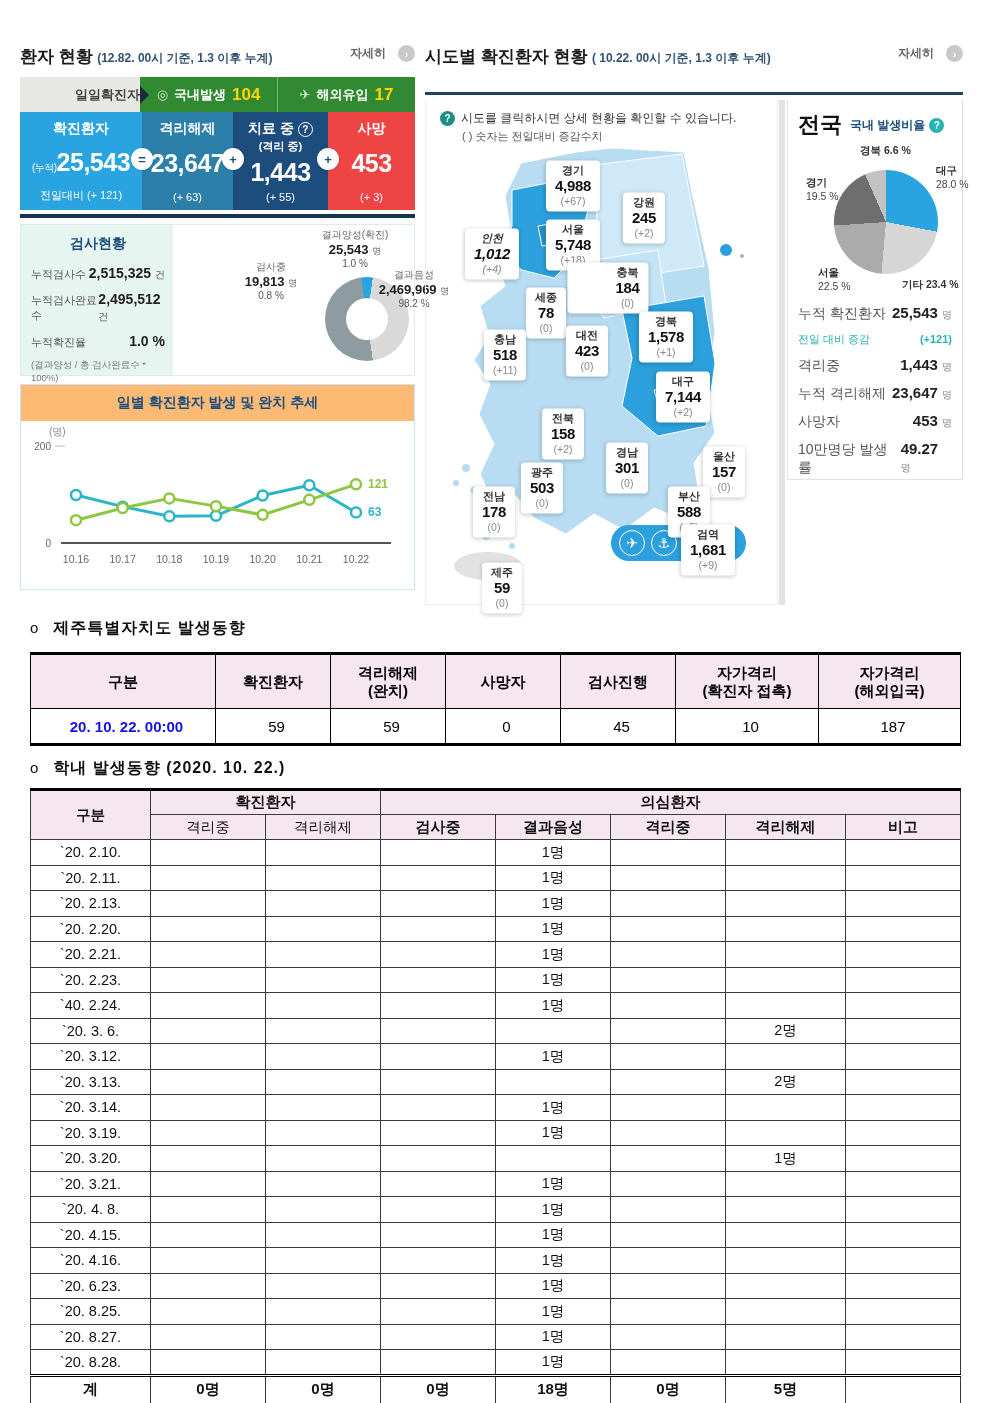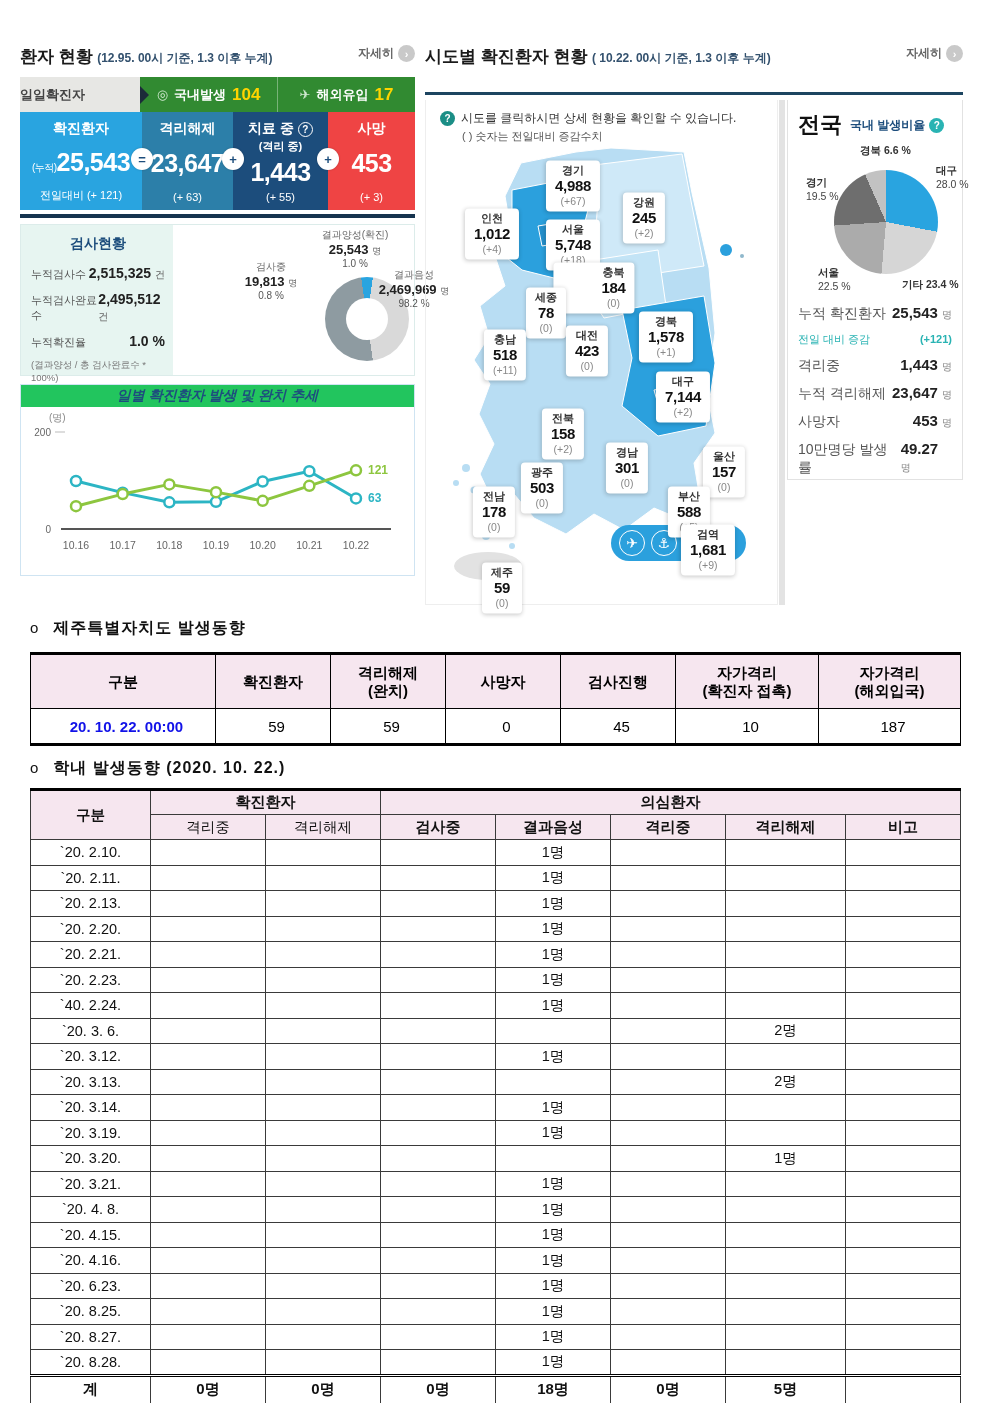--- a/index.html
+++ b/index.html
@@ -1,30 +1,30 @@
 <!DOCTYPE html>
 <html><head>
 <meta charset="utf-8">
 <style>
   * { margin:0; padding:0; box-sizing:border-box; }
   body { background:#fff; font-family:"Liberation Sans","DejaVu Sans",sans-serif; }
   .page { position:relative; width:992px; height:1403px; background:#fff; overflow:hidden; }
 
   
-  .more { position:absolute; top:0; right:0; font-size:12px; color:#666; font-weight:bold; display:flex; align-items:center; gap:4px; cursor:pointer; }
+  .more { position:absolute; top:0; right:0; font-size:12px; color:#666; font-weight:bold; display:flex; align-items:center; gap:12px; cursor:pointer; }
   .more .circ { width:17px; height:17px; border-radius:50%; background:#c9c9c9; color:#fff; font-size:11px; display:flex; align-items:center; justify-content:center; }
   .qmark { display:inline-flex; width:15px; height:15px; border-radius:50%; background:#1b8e86; color:#fff; font-size:10px; align-items:center; justify-content:center; font-weight:bold; }
 
   
   .patient-panel { position:absolute; left:20px; top:45px; width:395px; }
   .panel-title-row { position:relative; height:32px; }
   .panel-title { font-size:17px; font-weight:bold; color:#1a1a1a; display:inline; }
   .panel-subtitle { font-size:12px; color:#33516e; font-weight:bold; }
   .tabbar { display:flex; height:35px; }
-  .tab-daily { width:120px; background:#e7e7e4; color:#444; font-size:13px; font-weight:bold; display:flex; align-items:center; justify-content:flex-start; position:relative; cursor:pointer; }
+  .tab-daily { width:120px; background:#e7e7e4; color:#444; font-size:13px; font-weight:bold; display:flex; align-items:center; justify-content:flex-end; position:relative; cursor:pointer; }
   .tab-arrow { position:absolute; right:-9px; top:50%; transform:translateY(-50%); width:0; height:0; border-top:9px solid transparent; border-bottom:9px solid transparent; border-left:9px solid #1c2b39; z-index:2; }
   .tab-green { flex:1; background:#318a31; display:flex; }
   .tab-green .half { flex:1; display:flex; align-items:center; justify-content:center; gap:6px; color:#fff; font-size:13px; font-weight:bold; }
   .tab-green .half + .half { border-left:1px solid rgba(255,255,255,.35); }
   .tab-green .num { color:#ffd400; font-size:17px; font-weight:bold; }
   .tab-green .g-icon { font-size:13px; color:#cfe8cf; }
 
   .cards { display:flex; height:98px; position:relative; }
   .card { color:#fff; text-align:center; display:flex; flex-direction:column; justify-content:space-between; padding:8px 2px 7px; }
   .card .c-label { font-size:14px; font-weight:bold; line-height:1.15; }
@@ -52,21 +52,21 @@
   .donut { position:absolute; left:108px; top:52px; width:84px; height:84px; border-radius:50%; }
   .donut::after { content:""; position:absolute; left:21px; top:21px; width:42px; height:42px; border-radius:50%; background:#fff; }
   .dlabel { position:absolute; text-align:center; line-height:1.25; }
   .dlabel .l1 { font-size:10px; color:#666; }
   .dlabel .l2 { font-size:13px; font-weight:bold; color:#222; }
   .dlabel .l2 .unit { font-size:9px; font-weight:normal; color:#666; }
   .dlabel .l3 { font-size:10px; color:#555; }
 
   
   .trendbox { margin-top:8px; border:1px solid #cfe4f2; }
-  .trend-head { height:22px; background:#22c55e; color:#1d4e7d; font-size:14px; font-weight:bold; display:flex; align-items:center; justify-content:center;font-style:italic; }
+  .trend-head { height:36px; background:#fdba74; color:#1d4e7d; font-size:14px; font-weight:bold; display:flex; align-items:center; justify-content:center; }
   .trend-body { position:relative; height:168px; background:#fff; }
   .legend { display:flex; justify-content:center; gap:18px; padding:2px 0 8px; font-size:11px; color:#555; }
   .legend .dot { display:inline-block; width:9px; height:9px; border-radius:50%; background:#fff; border:2.5px solid; vertical-align:-1px; margin-right:4px; }
 
   
   .region-head { position:absolute; left:425px; top:45px; width:538px; height:50px; }
   .region-underline { position:absolute; left:0; bottom:0; width:100%; height:3px; background:#1d4560; }
   .map-area { position:absolute; left:425px; top:100px; width:353px; height:505px; border:1px solid #eee; border-top:none; }
   .map-note { position:absolute; left:14px; top:10px; font-size:12px; color:#333; display:flex; gap:6px; align-items:center; }
   .map-note2 { position:absolute; left:36px; top:29px; font-size:11px; color:#555; }
@@ -117,21 +117,21 @@
   .school-table .total td { font-weight:bold; border-top:3px double #000; height:30px; font-size:15px; }
 </style>
 </head>
 <body>
 
 <div class="page">
 
   <section class="patient-panel">
     <div class="panel-title-row">
       <span class="panel-title">환자 현황</span>
-      <span class="panel-subtitle">(12.95. 00시 기준, 1.3 이후 누계)</span>
+      <span class="panel-subtitle">(12.82. 00시 기준, 1.3 이후 누계)</span>
       <span class="more">
         <span>자세히</span>
         <span class="circ">›</span>
       </span>
     </div>
 
     <div class="tabbar">
       <div class="tab-daily">
         <span>일일확진자</span>
         <span class="tab-arrow"></span>
@@ -299,31 +299,31 @@
         <div class="region-label" style="left: 147px; top: 86px;">
           <div class="rn">경기</div>
           <div class="rv">4,988</div>
           <div class="rd">(+67)</div>
         </div>
         <div class="region-label" style="left: 218px; top: 118px;">
           <div class="rn">강원</div>
           <div class="rv">245</div>
           <div class="rd">(+2)</div>
         </div>
-        <div class="region-label" style="left: 66px; top: 134px;">
+        <div class="region-label" style="left: 66px; top: 154px; font-style: italic;">
           <div class="rn">인천</div>
           <div class="rv">1,012</div>
           <div class="rd">(+4)</div>
         </div>
         <div class="region-label" style="left: 147px; top: 145px;">
           <div class="rn">서울</div>
           <div class="rv">5,748</div>
           <div class="rd">(+18)</div>
         </div>
-        <div class="region-label" style="left: 168px; top: 188px; padding-left: 48px;">
+        <div class="region-label" style="left: 182px; top: 188px; padding-left: 48px;">
           <div class="rn">충북</div>
           <div class="rv">184</div>
           <div class="rd">(0)</div>
         </div>
         <div class="region-label" style="left: 120px; top: 213px;">
           <div class="rn">세종</div>
           <div class="rv">78</div>
           <div class="rd">(0)</div>
         </div>
         <div class="region-label" style="left: 79px; top: 255px;">

